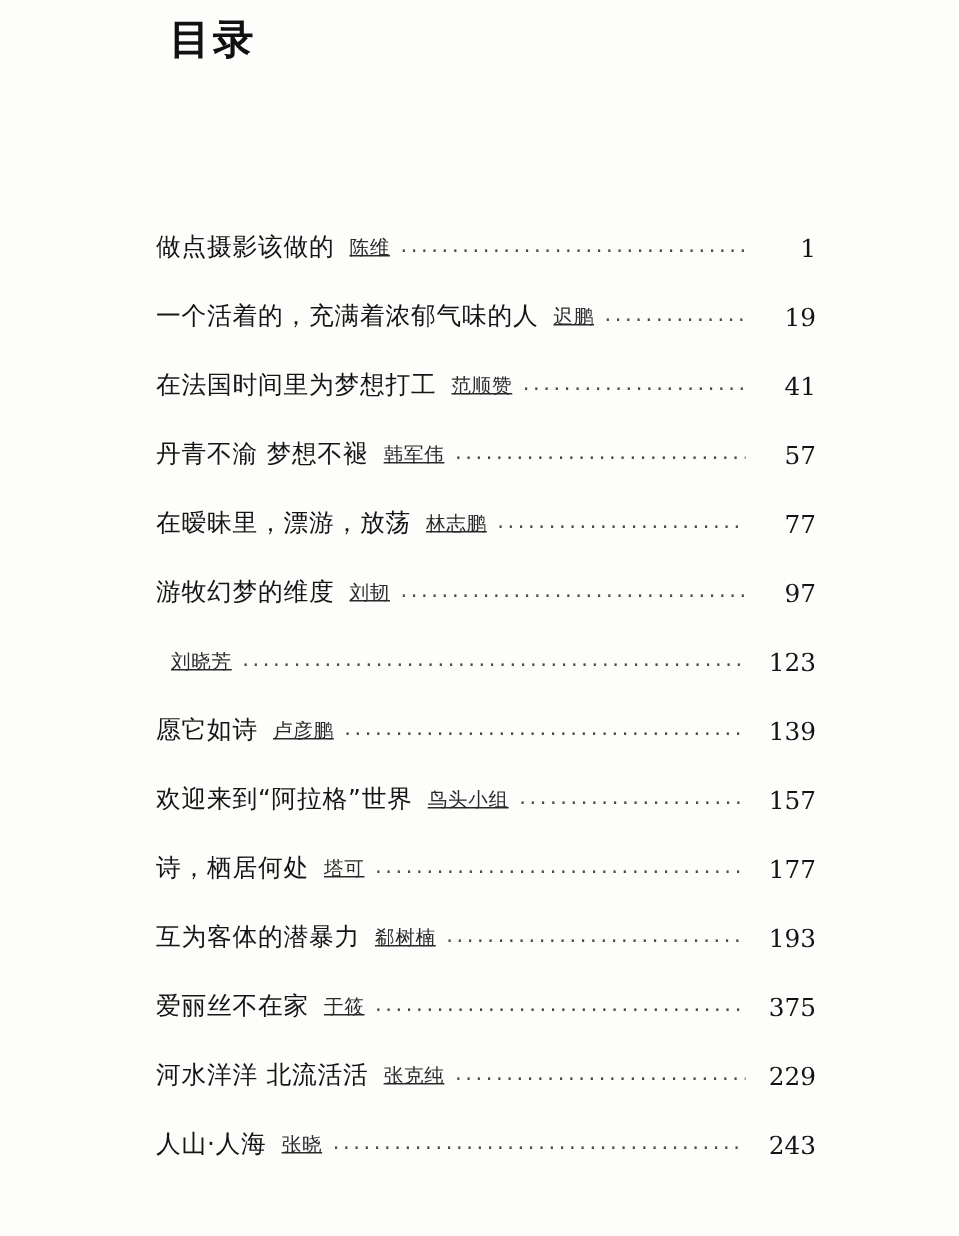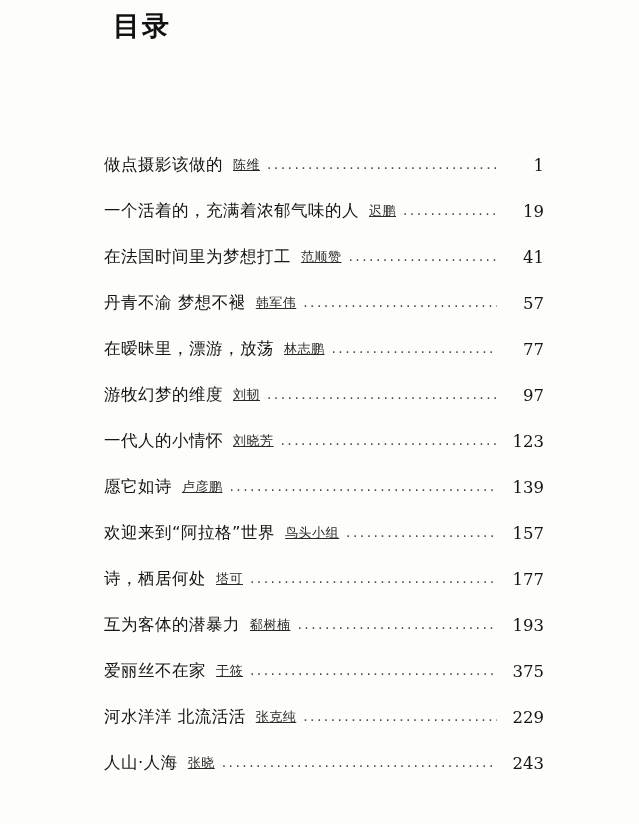--- a/index.html
+++ b/index.html
@@ -119,21 +119,20 @@
         <span class="leader"></span>
         <span class="entry-page">77</span>
       </div>
       <div class="toc-entry">
         <span class="entry-title">游牧幻梦的维度</span>
         <span class="entry-author">刘韧</span>
         <span class="leader"></span>
         <span class="entry-page">97</span>
       </div>
       <div class="toc-entry">
-        <span class="entry-title">一代人的小情怀</span>
         <span class="entry-author">刘晓芳</span>
         <span class="leader"></span>
         <span class="entry-page">123</span>
       </div>
       <div class="toc-entry">
         <span class="entry-title">愿它如诗</span>
         <span class="entry-author">卢彦鹏</span>
         <span class="leader"></span>
         <span class="entry-page">139</span>
       </div>

